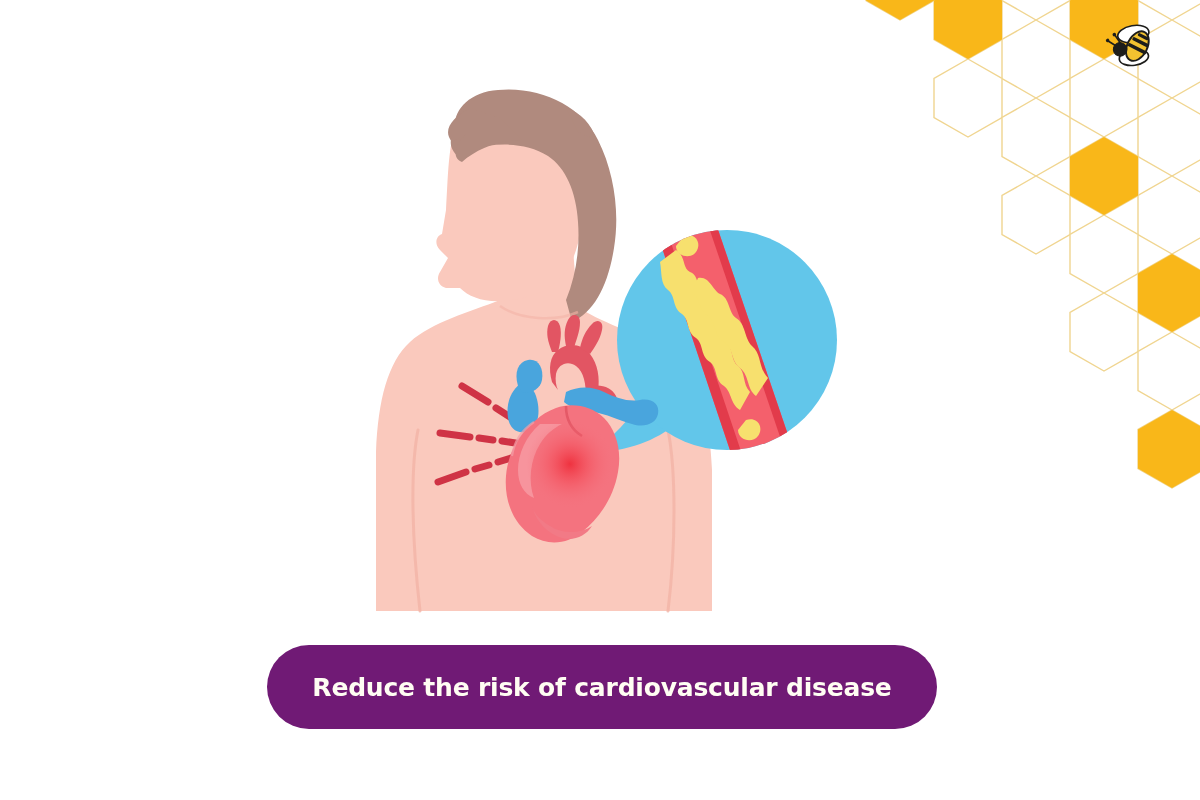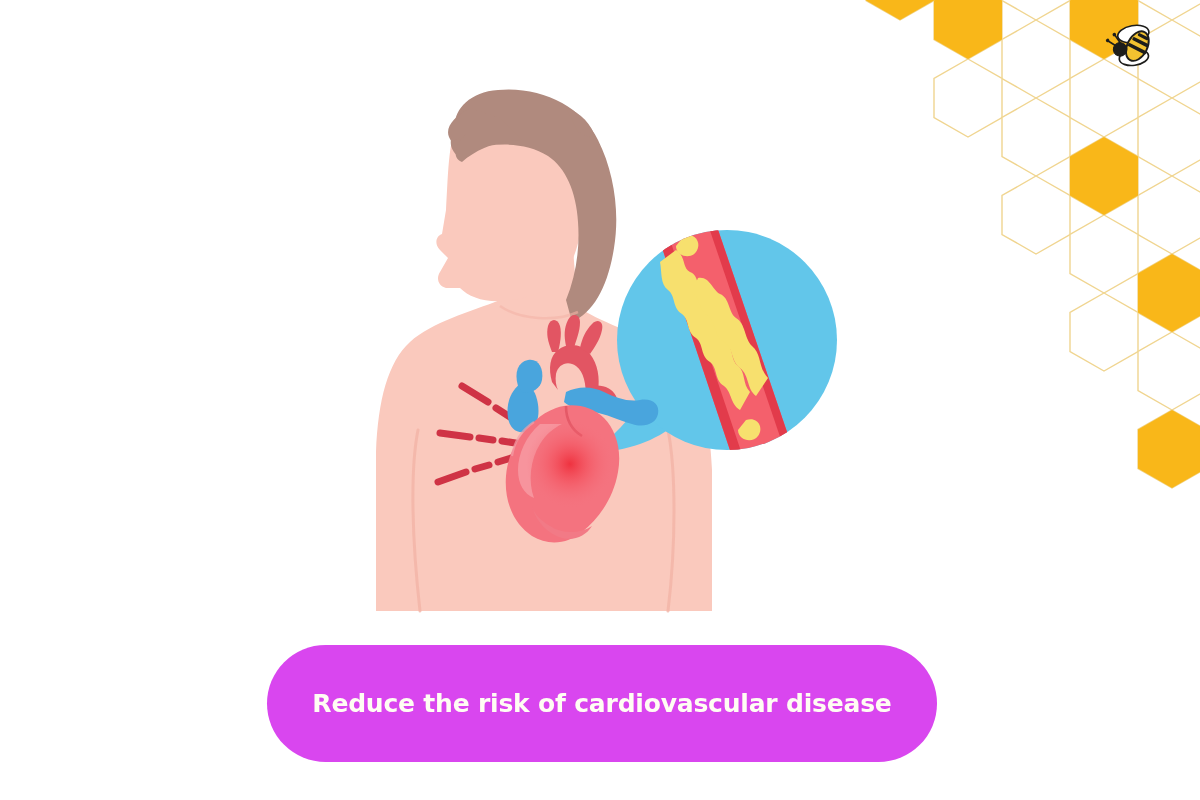--- a/index.html
+++ b/index.html
@@ -14,23 +14,23 @@
     background:#ffffff;
     overflow:hidden;
   }
   .layer{position:absolute;top:0;left:0;width:1200px;height:800px;}
   #honeycomb{z-index:2;}
   #figure{z-index:3;}
   
   #banner{
     position:absolute;
     left:267px;top:645px;
-    width:670px;height:117px;
+    width:670px;height:84px;
     border-radius:60px;
-    background:#d946ef;
+    background:#701a75;
     z-index:4;
     display:flex;align-items:center;justify-content:center;
   }
   #banner-label{
     color:#fffdf3;
     font-family:"DejaVu Sans",sans-serif;
     font-size:25px;
     font-weight:bold;
     letter-spacing:-0.2px;
     white-space:nowrap;

